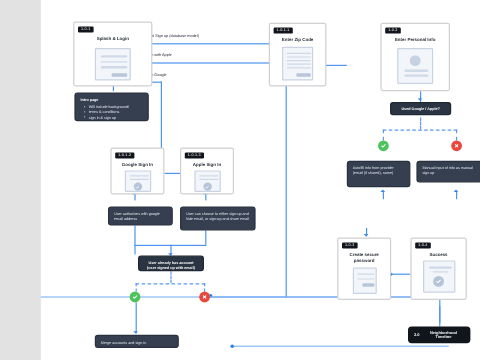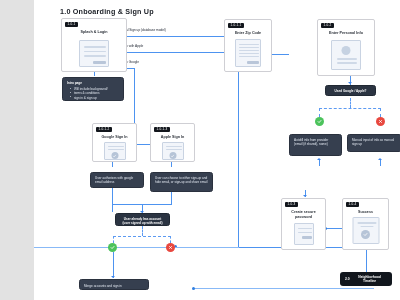--- a/index.html
+++ b/index.html
@@ -127,21 +127,20 @@
     position:absolute;font-size:3.2px;color:#1e2430;
     white-space:nowrap;line-height:4px;
   }
 </style>
 </head>
 <body>
 
 <div id="canvas">
   <div class="board">
 
-    <div class="board-title">1.0 Onboarding &amp; Sign Up</div>
 
     <div class="conn h" style="left:63px;top:36px;width:157px;"></div>
     <div class="dot" style="left:62px;top:34.8px;"></div>
 
     <div class="conn h" style="left:63px;top:52px;width:142px;"></div>
     <div class="dot" style="left:62px;top:50.8px;"></div>
     <div class="conn v" style="left:203.6px;top:52px;height:78px;"></div>
 
     <div class="conn h" style="left:63px;top:68px;width:38px;"></div>
     <div class="dot" style="left:62px;top:66.8px;"></div>

